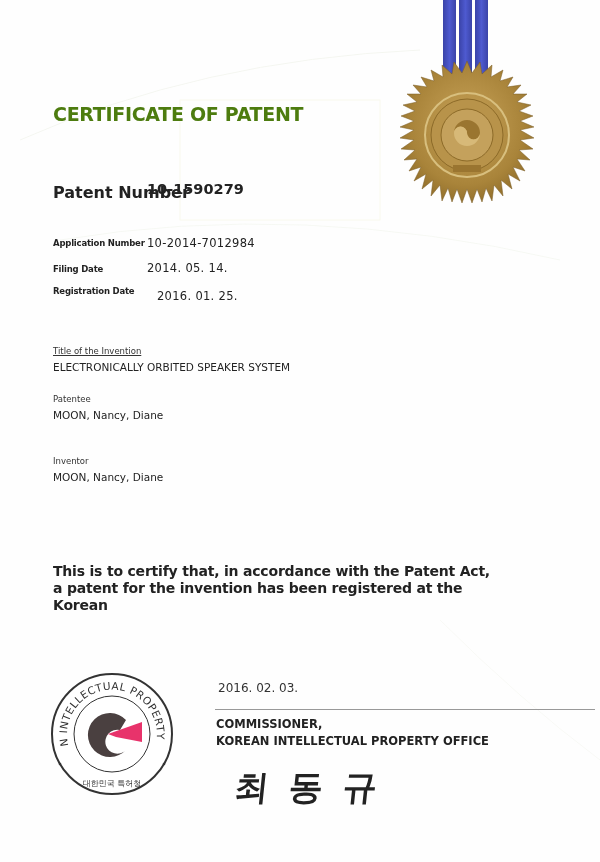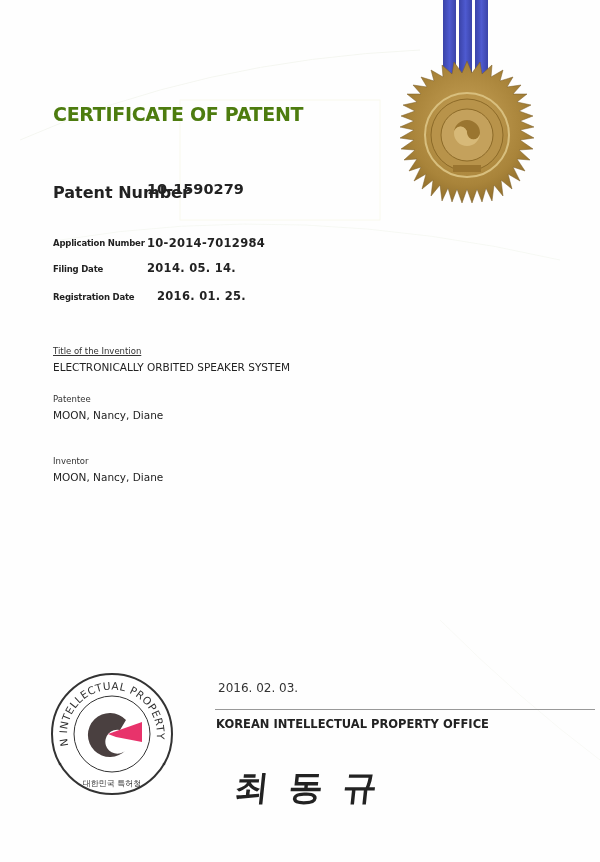--- a/index.html
+++ b/index.html
@@ -14,21 +14,21 @@
     pointer-events: none; opacity: 0.35;
   }
   .abs { position: absolute; }
   .title {
     left: 53px; top: 80px; font-size: 19px; font-weight: bold;
     letter-spacing: -0.3px; color: #4d7c0f; margin-top: 23px;
   }
   .lbl-big { font-size: 16px; font-weight: bold; color: #222; }
   .val-big { font-size: 14.5px; font-weight: bold; color: #222; }
   .lbl-sm { font-size: 8.5px; font-weight: bold; color: #222; letter-spacing: -0.2px; }
-  .val-sm { font-size: 11.5px; font-weight: bold; color: #222; letter-spacing: 0.3px; }
+  .val-sm { font-size: 11.5px; font-weight: normal; color: #222; letter-spacing: 0.3px; }
   .cap { font-size: 8.5px; color: #333; }
   .val-mid { font-size: 10.5px; font-weight: normal; color: #222; }
   .certify {
     left: 53px; top: 563px; width: 440px;
     font-size: 14px; font-weight: bold; line-height: 17px; color: #222;
     letter-spacing: -0.2px;
   }
   .date { left: 218px; top: 681px; font-size: 12px; color: #333; }
   .rule { left: 215px; top: 709px; width: 380px; height: 1px; background: #999; }
   .commish {
@@ -55,38 +55,41 @@
 
 <div class="abs lbl-big" style="left:53px;top:183px;">Patent Number</div>
 <div class="abs val-big" style="left:147px;top:181px;">10-1590279</div>
 
 <div class="abs lbl-sm" style="left:53px;top:238px;">Application Number</div>
 <div class="abs val-sm" style="left:147px;top:236px;">10-2014-7012984</div>
 
 <div class="abs lbl-sm" style="left:53px;top:264px;">Filing Date</div>
 <div class="abs val-sm" style="left:147px;top:261px;">2014. 05. 14.</div>
 
-<div class="abs lbl-sm" style="left:53px;top:292px;">Registration Date</div>
+<div class="abs lbl-sm" style="left:53px;top:286px;">Registration Date</div>
 <div class="abs val-sm" style="left:157px;top:289px;">2016. 01. 25.</div>
 
 <div class="abs cap" style="left:53px;top:346px;text-decoration:underline;">Title of the Invention</div>
 <div class="abs val-mid" style="left:53px;top:361px;">ELECTRONICALLY ORBITED SPEAKER SYSTEM</div>
 
 <div class="abs cap" style="left:53px;top:394px;">Patentee</div>
 <div class="abs val-mid" style="left:53px;top:409px;">MOON, Nancy, Diane</div>
 
 <div class="abs cap" style="left:53px;top:456px;">Inventor</div>
 <div class="abs val-mid" style="left:53px;top:471px;">MOON, Nancy, Diane</div>
 
 <div class="abs certify">
+  <div>This is to certify that, in accordance with the Patent Act,</div>
+  <div>a patent for the invention has been registered at the Korean</div>
 </div>
 
 <div class="abs date">2016. 02. 03.</div>
 <div class="abs rule"></div>
 <div class="abs commish">
+  <div>COMMISSIONER,</div>
   <div>KOREAN INTELLECTUAL PROPERTY OFFICE</div>
 </div>
 <div class="abs signature">최동규</div>
 
 <div class="abs ribbon" style="left:443px;"></div>
 <div class="abs ribbon" style="left:459px;"></div>
 <div class="abs ribbon" style="left:475px;"></div>
 
 <svg class="abs" style="left:392px;top:60px;" width="150" height="150" viewBox="-75 -75 150 150">
   <defs>

